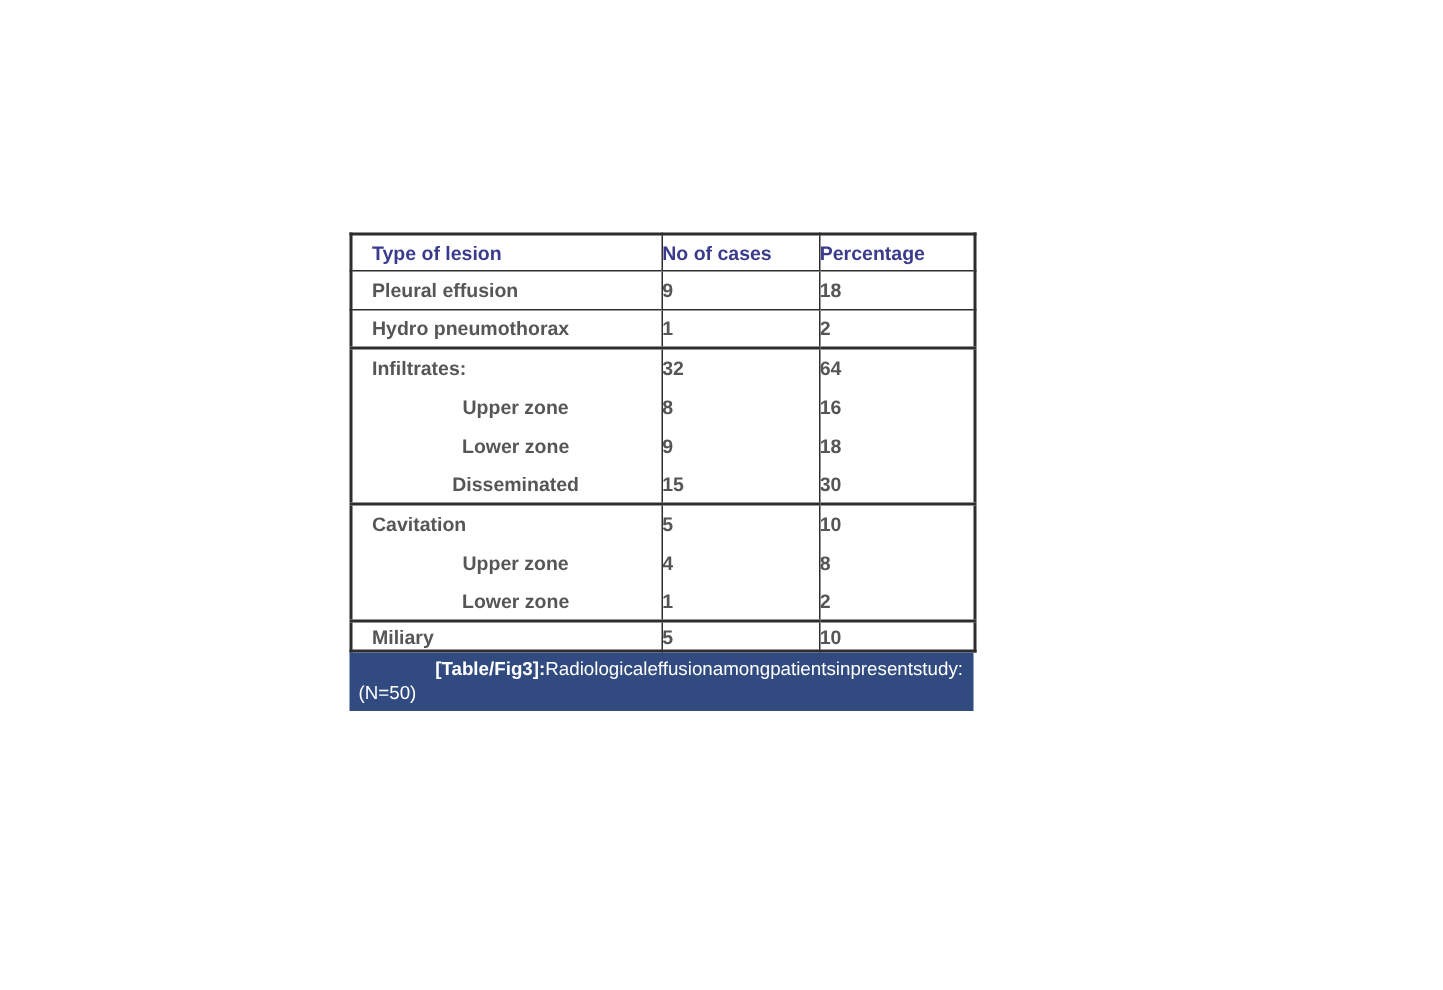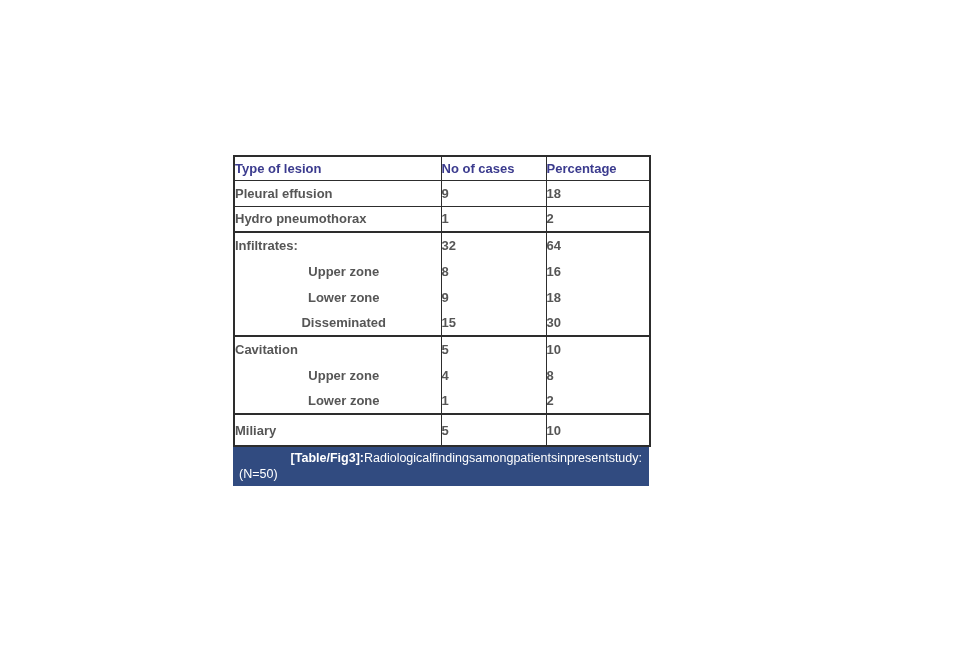--- a/index.html
+++ b/index.html
@@ -36,30 +36,30 @@
   td, th {
     padding: 0;
     vertical-align: middle;
     font-size: 13px;
     color: var(--text);
     font-weight: bold;
     text-align: left;
     overflow: hidden;
     white-space: nowrap;
   }
-  .c1 { padding-left: 0; }
+  .c1 { padding-left: 13px; }
   .c2, .c3 { border-left: 1px solid var(--border); }
   tr.header-row { height: 24px; }
   tr.header-row th {
     color: var(--header_text);
     font-weight: bold;
     font-size: 13px;
   }
   tbody tr { height: 26px; }
-  tbody tr:last-child { height: 32px; margin-left: 26px; }
+  tbody tr:last-child { height: 20px; margin-left: 26px; }
   tr.rule-thin td { border-top: 1px solid var(--border); }
   tr.rule-thick td { border-top: 2px solid var(--border); }
   tr.indent td.c1 {
     text-align: center;
     padding-left: 12px;
   }
   .caption-bar {
     width: 416px;
     min-height: 38px;
     background: var(--caption_bg);
@@ -147,21 +147,21 @@
       <td class="c3">10</td>
     </tr>
       </tbody>
   </table>
 
   <div class="caption-bar">
     <div class="caption-line1">
         <span class="cap-bold">[Table/Fig</span>
         <span class="cap-bold">3]:</span>
         <span>Radiological</span>
-        <span>findings</span>
+        <span>effusion</span>
         <span>among</span>
         <span>patients</span>
         <span>in</span>
         <span>present</span>
         <span>study:</span>
       </div>
     <div class="caption-line2">(N=50)</div>
   </div>
 
 </div>

